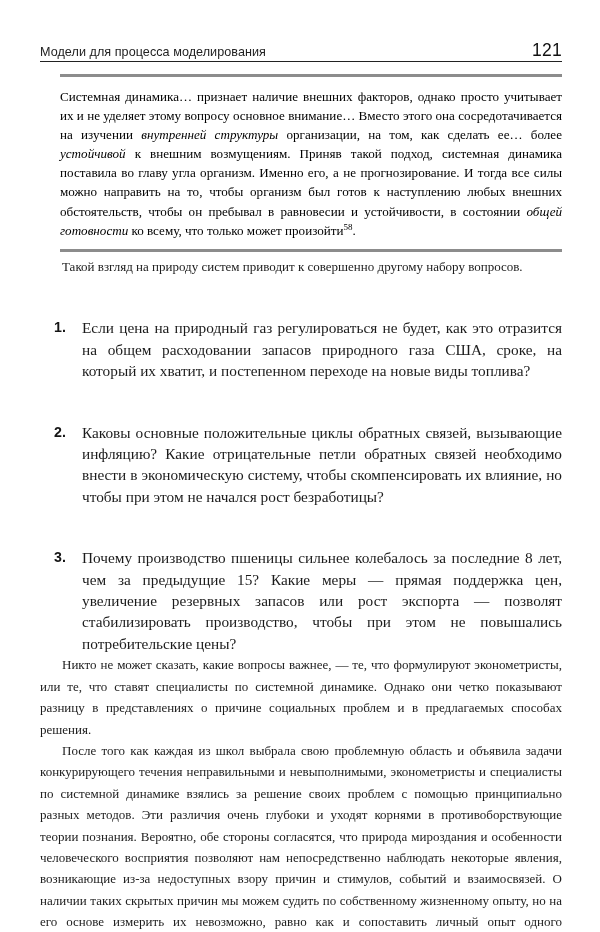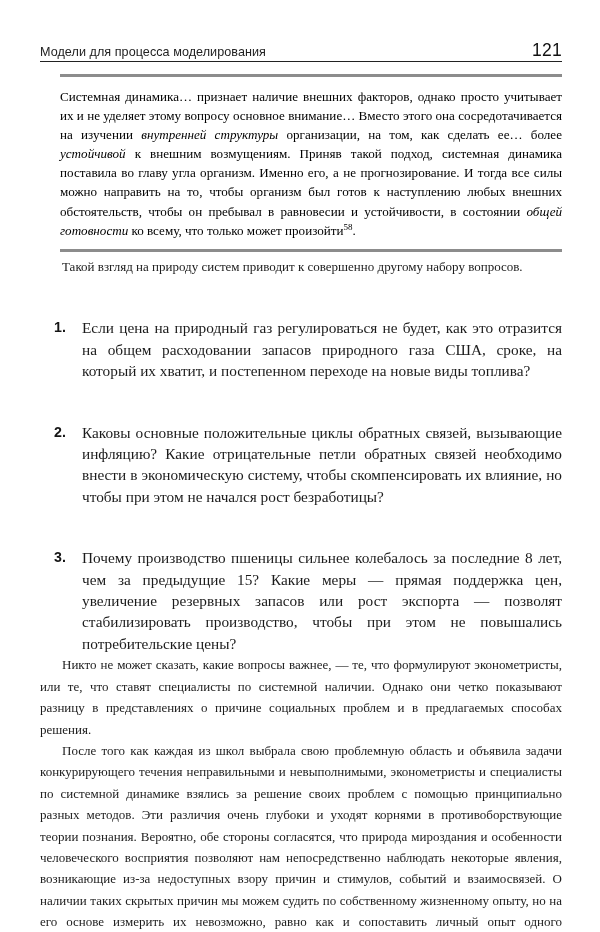--- a/index.html
+++ b/index.html
@@ -159,19 +159,19 @@
       <li>
         <span class="q-num">2.</span>
         <span class="q-text">Каковы основные положительные циклы обратных связей, вызывающие инфляцию? Какие отрицательные петли обратных связей необходимо внести в экономическую систему, чтобы скомпенсировать их влияние, но чтобы при этом не начался рост безработицы?</span>
       </li>
       <li>
         <span class="q-num">3.</span>
         <span class="q-text">Почему производство пшеницы сильнее колебалось за последние 8 лет, чем за предыдущие 15? Какие меры — прямая поддержка цен, увеличение резервных запасов или рост экспорта — позволят стабилизировать производство, чтобы при этом не повышались потребительские цены?</span>
       </li>
     </ol>
 
-    <p class="body para-gap">Никто не может сказать, какие вопросы важнее, — те, что формулируют эконометристы, или те, что ставят специалисты по системной наличии. Однако они четко показывают разницу в представлениях о причине социальных проблем и в предлагаемых способах решения.</p>
+    <p class="body para-gap">Никто не может сказать, какие вопросы важнее, — те, что формулируют эконометристы, или те, что ставят специалисты по системной динамике. Однако они четко показывают разницу в представлениях о причине социальных проблем и в предлагаемых способах решения.</p>
 
     <p class="body">После того как каждая из школ выбрала свою проблемную область и объявила задачи конкурирующего течения неправильными и невыполнимыми, эконометристы и специалисты по системной динамике взялись за решение своих проблем с помощью принципиально разных методов. Эти различия очень глубоки и уходят корнями в противоборствующие теории познания. Вероятно, обе стороны согласятся, что природа мироздания и особенности человеческого восприятия позволяют нам непосредственно наблюдать некоторые явления, возникающие из-за недоступных взору причин и стимулов, событий и взаимосвязей. О наличии таких скрытых причин мы можем судить по собственному жизненному опыту, но на его основе измерить их невозможно, равно как и сопоставить личный опыт одного наблюдателя</p>
 
   </div>
 
 </div>
 
 </body></html>

